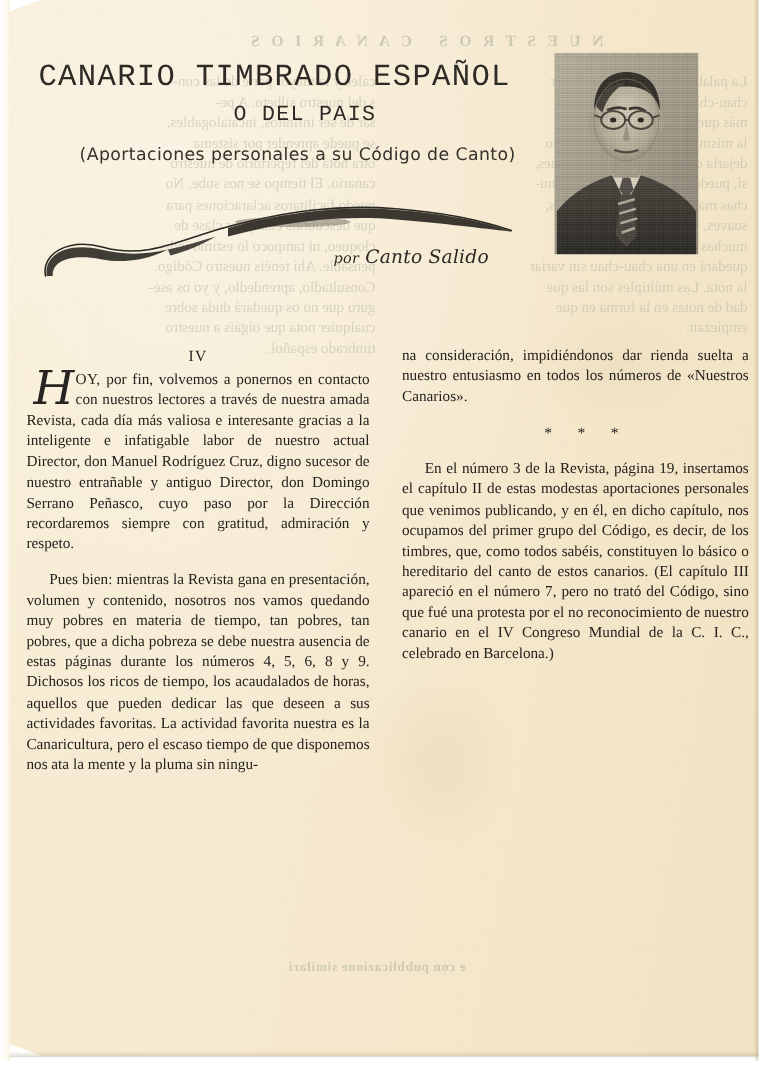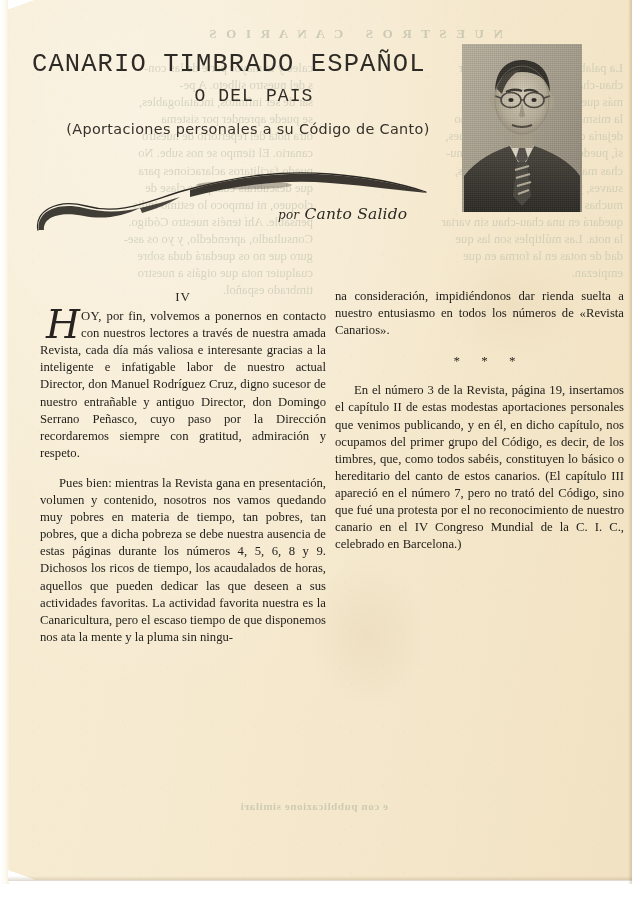--- a/index.html
+++ b/index.html
@@ -131,21 +131,21 @@
   
   .col{
     position:absolute;
     font-family:"Liberation Serif", serif;
     font-size:12.7px;
     line-height:17.1px;
     color:#25221e;
     text-align:justify;
     text-justify:inter-word;
   }
-  #col-left{ left:32px;  top:288px; width:286px; }
+  #col-left{ left:14px;  top:288px; width:286px; }
   #col-right{left:327px; top:288px; width:289px; }
 
   .sec-num{
     text-align:center;
     font-size:13px;
     letter-spacing:1px;
     margin:0 0 3px 0;
     color:#2a2722;
   }
   p.para{margin:0 0 13px 0;text-indent:19px;}
@@ -319,21 +319,21 @@
 
     <p class="para" id="first-para">
       <span id="dropcap">H</span><span id="smallcaps-lead">OY,</span><span> por fin, volvemos a ponernos en contacto con nuestros lectores a través de nuestra amada Revista, cada día más valiosa e interesante gracias a la inteligente e infatigable labor de nuestro actual Director, don Manuel Rodríguez Cruz, digno sucesor de nuestro entrañable y antiguo Director, don Domingo Serrano Peñasco, cuyo paso por la Dirección recordaremos siempre con gratitud, admiración y respeto.</span>
     </p>
 
     <p class="para last">Pues bien: mientras la Revista gana en presentación, volumen y contenido, nosotros nos vamos quedando muy pobres en materia de tiempo, tan pobres, tan pobres, que a dicha pobreza se debe nuestra ausencia de estas páginas durante los números 4, 5, 6, 8 y 9. Dichosos los ricos de tiempo, los acaudalados de horas, aquellos que pueden dedicar las que deseen a sus actividades favoritas. La actividad favorita nuestra es la Canaricultura, pero el escaso tiempo de que disponemos nos ata la mente y la pluma sin ningu-</p>
   </div>
 
   <div class="col" id="col-right">
 
-    <p class="para cont">na consideración, impidiéndonos dar rienda suelta a nuestro entusiasmo en todos los números de «Revista Canarios».</p>
+    <p class="para cont">na consideración, impidiéndonos dar rienda suelta a nuestro entusiasmo en todos los números de «Nuestros Canarios».</p>
 
     <p class="para stars">*  *  *</p>
 
 
     <p class="para">En el número 3 de la Revista, página 19, insertamos el capítulo II de estas modestas aportaciones personales que venimos publicando, y en él, en dicho capítulo, nos ocupamos del primer grupo del Código, es decir, de los timbres, que, como todos sabéis, constituyen lo básico o hereditario del canto de estos canarios. (El capítulo III apareció en el número 7, pero no trató del Código, sino que fué una protesta por el no reconocimiento de nuestro canario en el IV Congreso Mundial de la C. I. C., celebrado en Barcelona.)</p>
 
   </div>
 
   <div id="right-edge-shadow"></div>
 </div>

